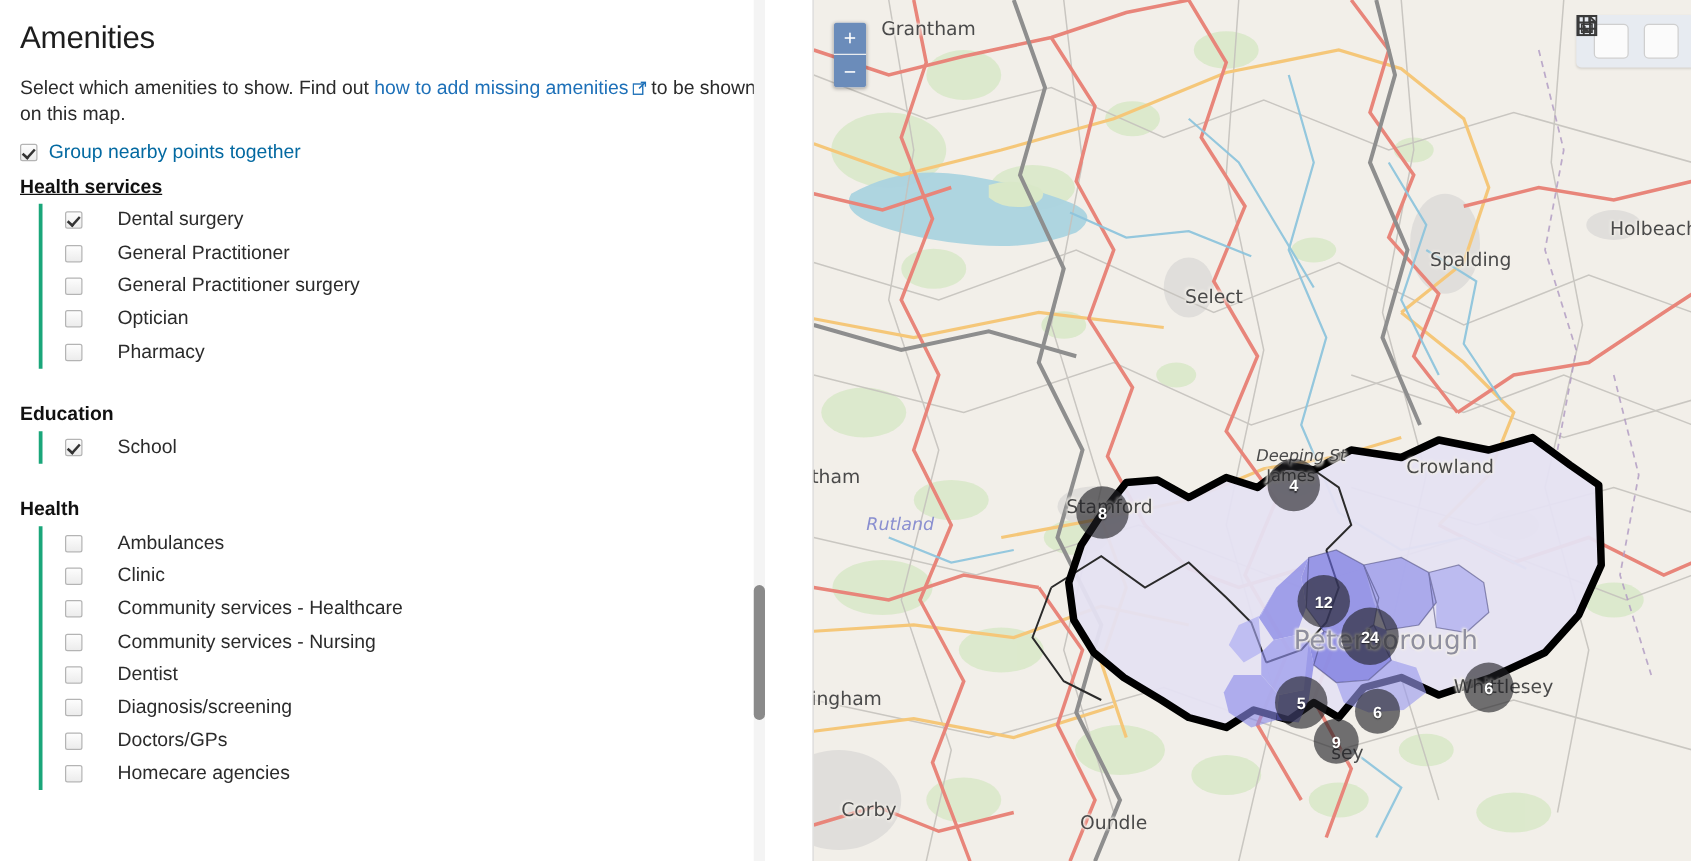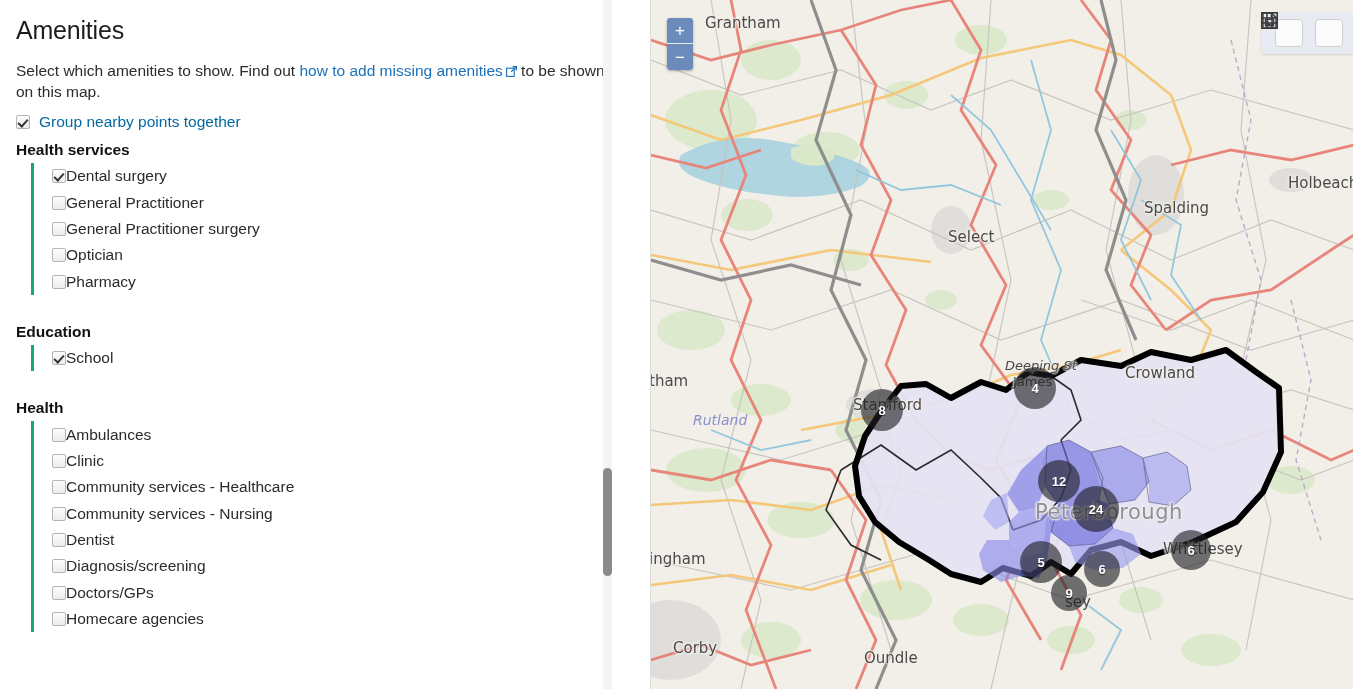--- a/index.html
+++ b/index.html
@@ -80,36 +80,37 @@
     transform: rotate(42deg);
   }
 
   .cat-title {
     font-size: 15.5px;
     font-weight: bold;
     color: #111;
     margin: 10px 0 3px 0;
     line-height: 20px;
   }
-  .cat-title.first { margin-top: 2px; }
+  .cat-title.first { margin-top: 2px; text-decoration: underline; }
 
   .opt-list {
     border-left: 3px solid #1aa67a;
     padding-left: 0;
     margin-left: 15px;
   }
   .opt-row {
     display: flex;
     align-items: center;
     height: 26.4px;
     padding-left: 18px;
   }
   .opt-label {
     font-size: 15.5px;
     color: #2b2b2b;
+    margin-left: 28px;
     line-height: 20px;
     white-space: nowrap;
   }
   .cat-gap { height: 17px; }
 
   
   #scroll-track {
     position: absolute;
     right: 38px;
     top: 0;

